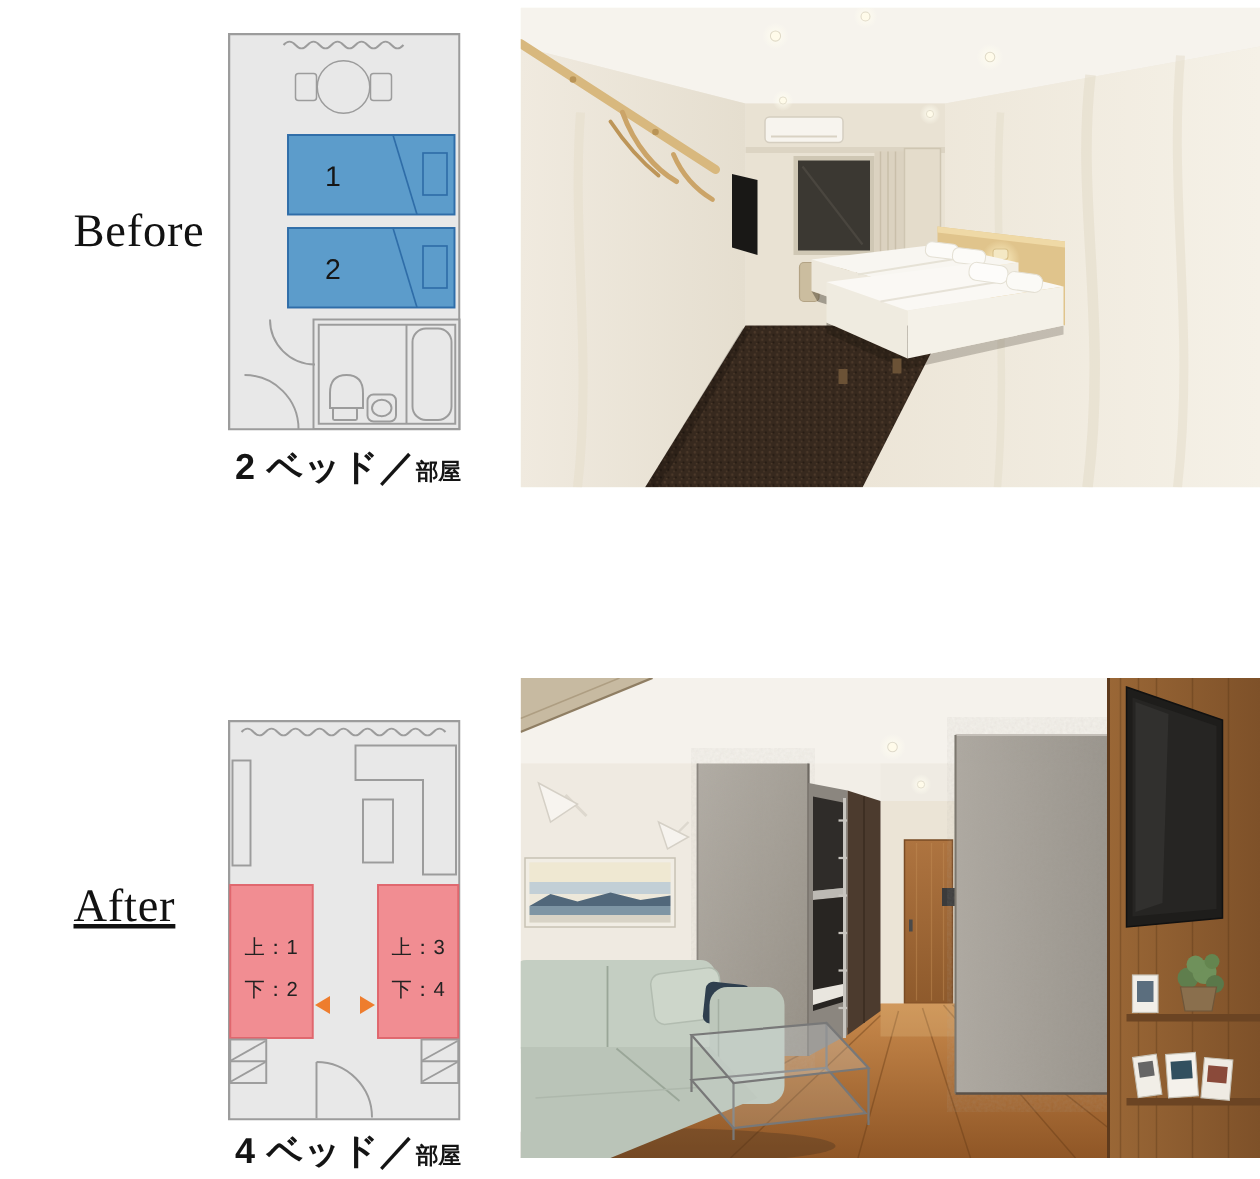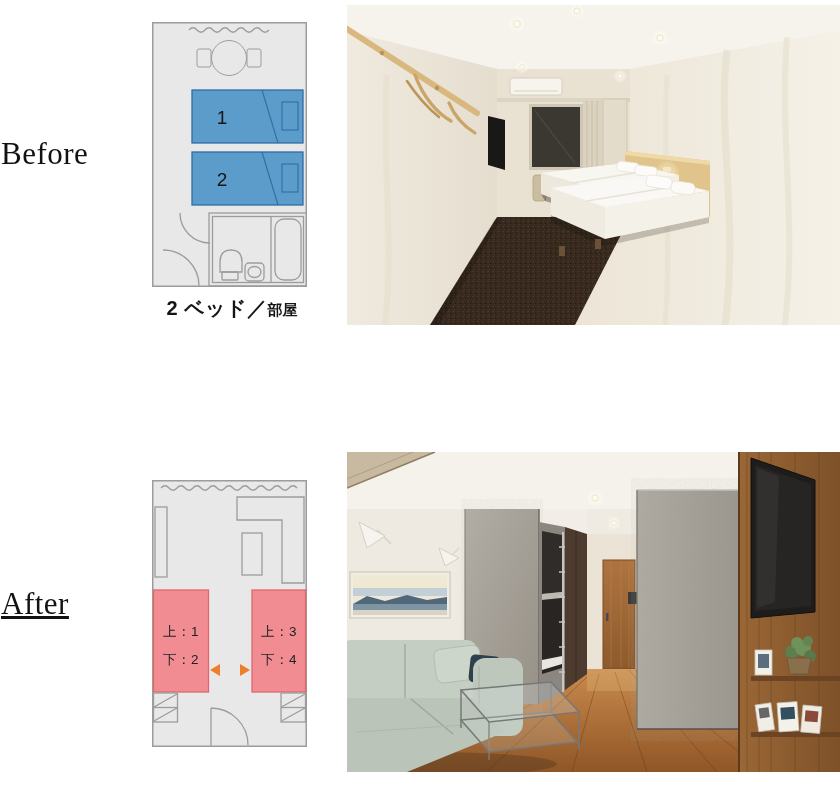--- a/index.html
+++ b/index.html
@@ -1,22 +1,22 @@
 <!DOCTYPE html>
 <html><head>
 <meta charset="utf-8">
 <style>
   html,body{margin:0;padding:0;background:#ffffff;}
   .page{position:relative;width:840px;height:786px;background:#ffffff;overflow:hidden;
         font-family:"Liberation Sans","DejaVu Sans",sans-serif;}
   .phase-label{position:absolute;left:1px;font-family:"Liberation Serif","DejaVu Serif",serif;
-        font-size:31px;color:#121212;letter-spacing:.5px;}
+        font-size:31px;color:#121212;letter-spacing:.5px;padding-left:48px;}
   .plan-svg{position:absolute;}
   .caption{position:absolute;left:148px;width:168px;text-align:center;color:#141414;white-space:nowrap;}
-  .caption .main,.caption .sep{font-size:20px;font-weight:600;letter-spacing:.5px;}
+  .caption .main,.caption .sep{font-size:24px;font-weight:600;letter-spacing:.5px;}
   .caption .sub{font-size:15px;font-weight:600;}
   .photo{position:absolute;width:493px;height:320px;overflow:hidden;}
   .plan-line{stroke:#9C9C9C;stroke-width:1.3;fill:none;}
   .plan-fill{fill:#E8E8E8;}
   svg text{font-family:"Liberation Sans","DejaVu Sans",sans-serif;}
 </style>
 </head>
 <body>
 
 <div class="page">
@@ -234,20 +234,23 @@
       <line class="plan-line" x1="129" y1="227.5" x2="153.5" y2="227.5"></line>
       <line class="plan-line" x1="129.5" y1="227" x2="153" y2="214"></line>
       <line class="plan-line" x1="129.5" y1="241" x2="153" y2="228"></line>
     </g>
     <g>
       <line class="plan-line" x1="59" y1="228" x2="59" y2="265.5"></line>
       <path class="plan-line" d="M59,228 A37,37 0 0 1 96,265"></path>
     </g>
   </svg>
 
+  <div class="caption" style="top:751px;">
+    <span class="main">4 ベッド</span><span class="sep">／</span><span class="sub">部屋</span>
+  </div>
 
   <div class="photo" style="left:347px;top:452px;">
     <svg width="493" height="320" viewBox="0 0 493 320">
       <defs>
         <linearGradient id="conc1" x1="0" y1="0" x2="1" y2="1">
           <stop offset="0" stop-color="#B2ADA5"></stop>
             <stop offset="1" stop-color="#958F85"></stop>
         </linearGradient>
         <linearGradient id="conc2" x1="0" y1="0" x2="1" y2="0">
           <stop offset="0" stop-color="#AEA9A1"></stop>

